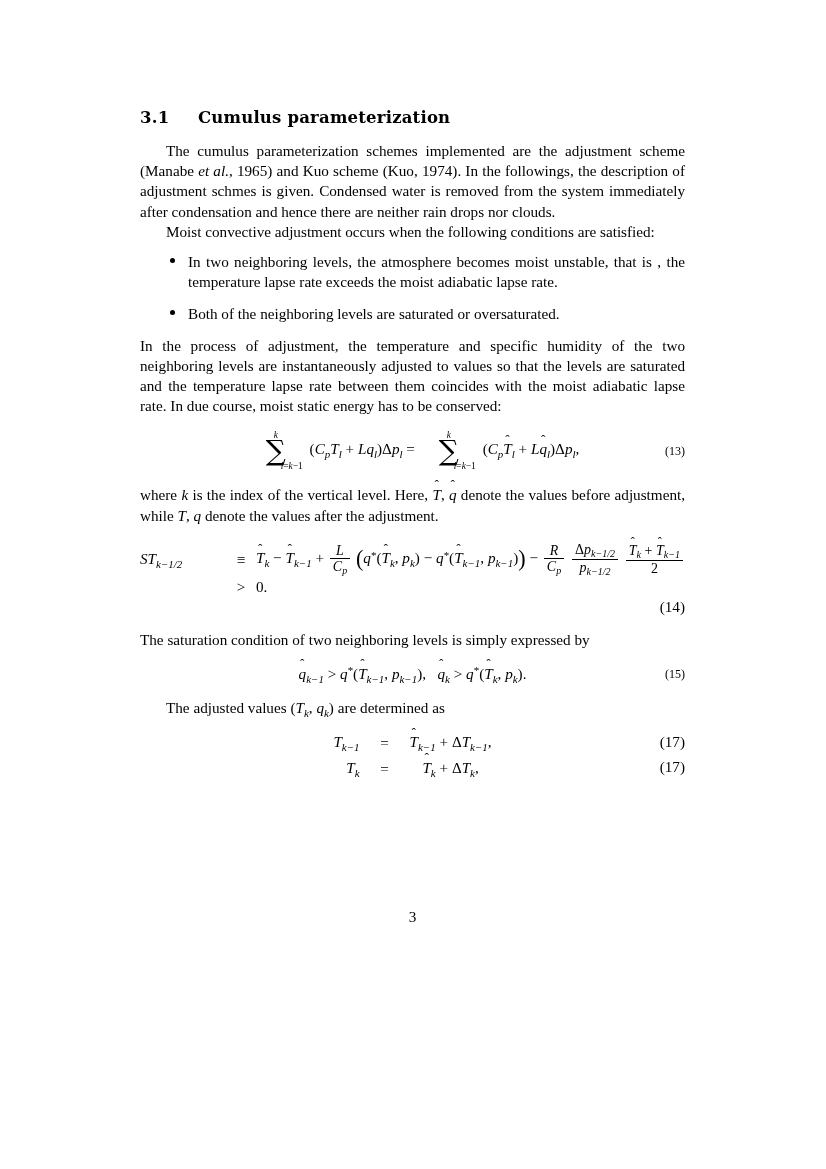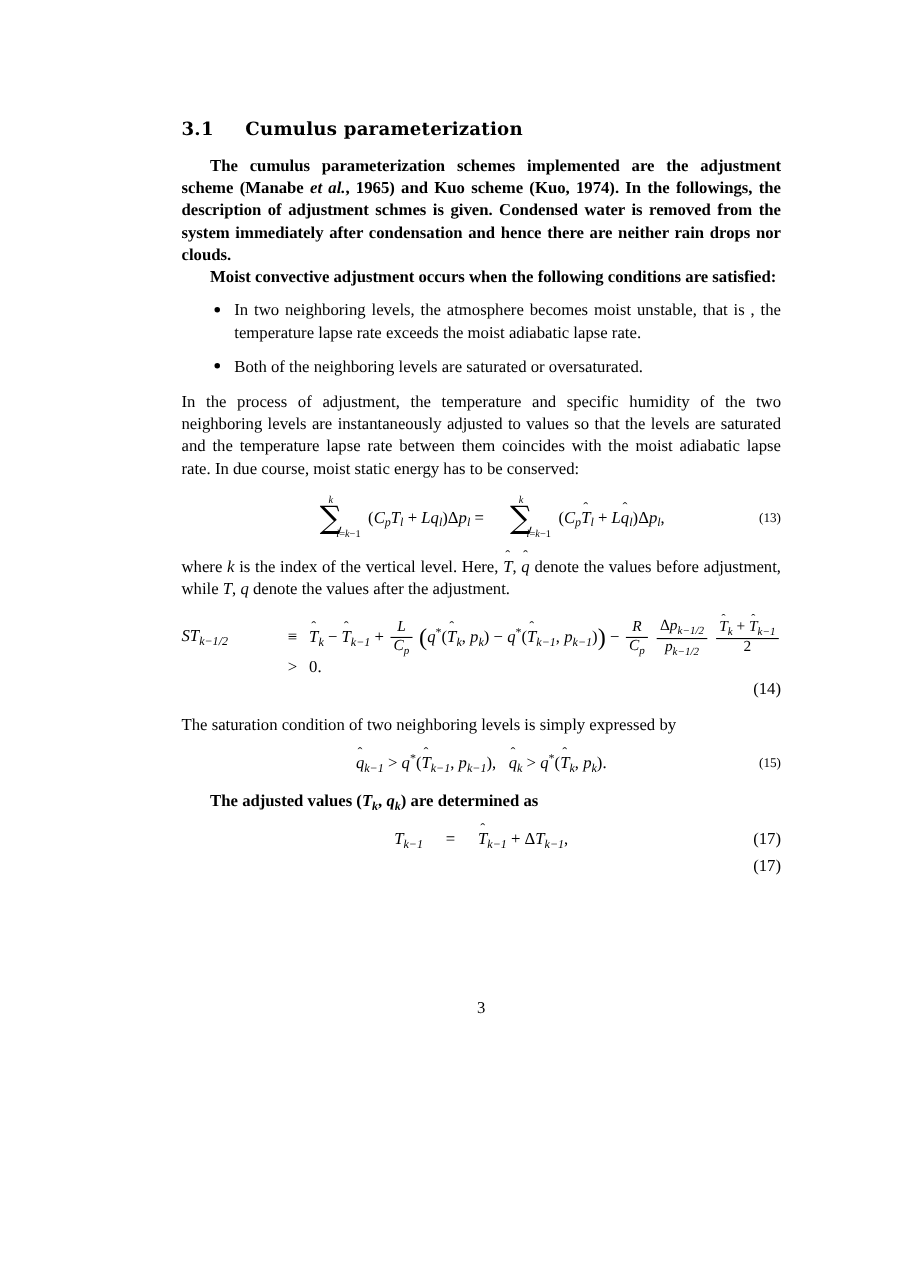--- a/index.html
+++ b/index.html
@@ -10,21 +10,21 @@
   body {
     width: 826px;
     height: 1169px;
     font-family: "Liberation Serif", serif;
     color: #000000;
     position: relative;
     overflow: hidden;
   }
   .page {
     position: absolute;
-    left: 165px;
+    left: 140px;
     top: 108px;
     width: 545px;
   }
   h2.section-title {
     font-family: "DejaVu Serif", serif;
     font-size: 16.5px;
     font-weight: bold;
     margin: 0 0 14px 0;
     letter-spacing: 0.2px;
   }
@@ -33,21 +33,20 @@
     width: 58px;
   }
   p.para {
     font-size: 15.2px;
     line-height: 1.33;
     margin: 0 0 0 0;
     text-align: justify;
   }
   p.indent {
     text-indent: 26px;
-    font-weight: bold;
   }
   .bullets {
     margin: 10px 0 12px 0;
     padding: 0;
     list-style: none;
   }
   .bullets li {
     position: relative;
     font-size: 15.2px;
     line-height: 1.33;
@@ -231,20 +230,25 @@
   <p class="para indent">The adjusted values (<span class="mi">T</span><sub class="mi">k</sub>, <span class="mi">q</span><sub class="mi">k</sub>) are determined as</p>
 
   <div class="eqtable">
     <table>
       <tbody>
           <tr>
         <td class="lhs"><span class="mi">T</span><sub class="mi">k−1</sub></td>
         <td class="eqs">=</td>
         <td class="rhs"><span class="hat-wrap"><span class="hat">̂</span><span class="mi">T</span></span><sub class="mi">k−1</sub> + Δ<span class="mi">T</span><sub class="mi">k−1</sub>,</td>
       </tr>
+      <tr>
+        <td class="lhs"><span class="mi">T</span><sub class="mi">k</sub></td>
+        <td class="eqs">=</td>
+        <td class="rhs"><span class="hat-wrap"><span class="hat">̂</span><span class="mi">T</span></span><sub class="mi">k</sub> + Δ<span class="mi">T</span><sub class="mi">k</sub>,</td>
+      </tr>
     </tbody>
       </table>
     <span class="numcell" style="top: 3px;">(17)</span>
     <span class="numcell" style="top: 28px;">(17)</span>
   </div>
 
   <div class="page-number">3</div>
 
 </div>
 

